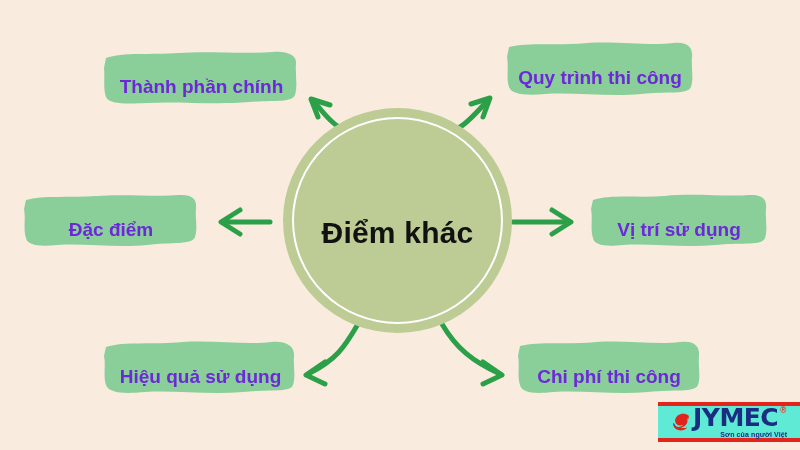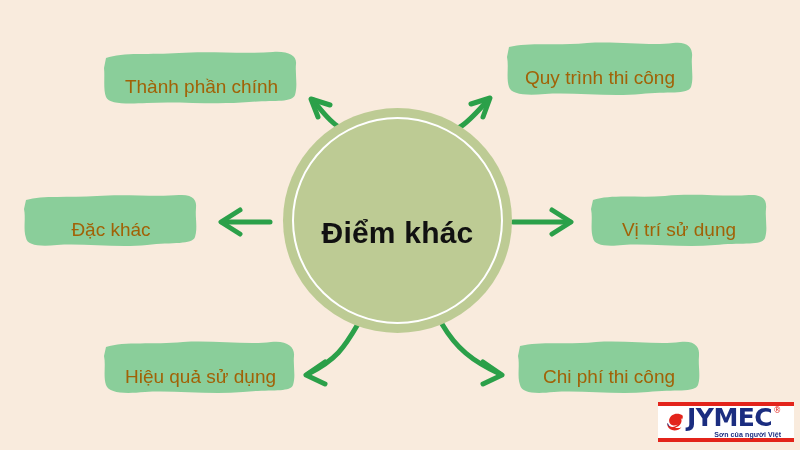--- a/index.html
+++ b/index.html
@@ -66,22 +66,22 @@
     position: absolute;
     left: 0;
     top: 0;
     width: 100%;
     height: 100%;
   }
   .brush-text {
     position: relative;
     z-index: 2;
     font-size: 19px;
-    font-weight: 400;
-    color: #a16207;
+    font-weight: 700;
+    color: #6d28d9;
     white-space: nowrap;
     padding: 0 6px;
     margin-top: 20px;
   }
 
   #node-thanh-phan-chinh { left: 103px; top: 47px;  width: 197px; height: 60px; }
   #node-quy-trinh        { left: 505px; top: 38px;  width: 190px; height: 60px; }
   #node-dac-diem         { left: 23px;  top: 190px; width: 176px; height: 60px; }
   #node-vi-tri           { left: 589px; top: 190px; width: 180px; height: 60px; }
   #node-hieu-qua         { left: 103px; top: 337px; width: 195px; height: 60px; }
@@ -97,25 +97,26 @@
     pointer-events: none;
   }
 
   
   #logo {
     position: absolute;
     left: 658px;
     top: 402px;
     width: 136px;
     height: 40px;
-    background: #ffffff;
+    background: #5eead4;
     display: flex;
     flex-direction: column;
     justify-content: center;
     overflow: hidden;
+    padding-left: 6px;
   }
   #logo-bar-top, #logo-bar-bottom {
     position: absolute;
     left: 0;
     width: 100%;
     height: 4px;
     background: #e3241b;
   }
   #logo-bar-top { top: 0; }
   #logo-bar-bottom { bottom: 0; }
@@ -233,21 +234,21 @@
     </svg>
     <span class="brush-text">Quy trình thi công</span>
   </div>
 
   <div class="brush" id="node-dac-diem">
     <svg class="brush-bg" viewBox="0 0 176 60" preserveAspectRatio="none" xmlns="http://www.w3.org/2000/svg">
       <path fill="#8ace9a" d="M3,10 C20,5 46,8 74,6 C100,4 134,7 156,5 C170,4 174,10 173,18
                C172,28 175,38 172,47 C169,55 150,52 124,55 C94,58 60,53 34,55
                C16,57 4,55 3,48 C0,39 3,28 1,19 Z"></path>
     </svg>
-    <span class="brush-text">Đặc khác</span>
+    <span class="brush-text">Đặc điểm</span>
   </div>
 
   <div class="brush" id="node-hieu-qua">
     <svg class="brush-bg" viewBox="0 0 195 60" preserveAspectRatio="none" xmlns="http://www.w3.org/2000/svg">
       <path fill="#8ace9a" d="M3,10 C22,4 50,8 80,5 C110,3 144,8 168,5 C184,3 192,10 191,19
                C190,29 193,39 190,48 C187,56 166,52 140,55 C106,58 70,53 42,55
                C20,57 6,56 3,48 C0,39 3,28 1,19 Z"></path>
     </svg>
     <span class="brush-text">Hiệu quả sử dụng</span>
   </div>

